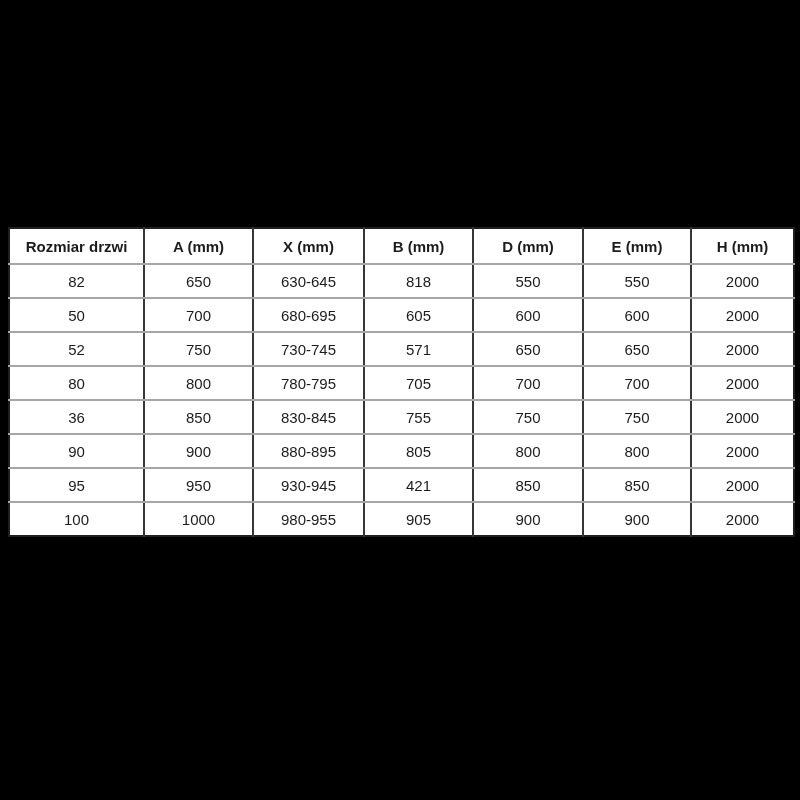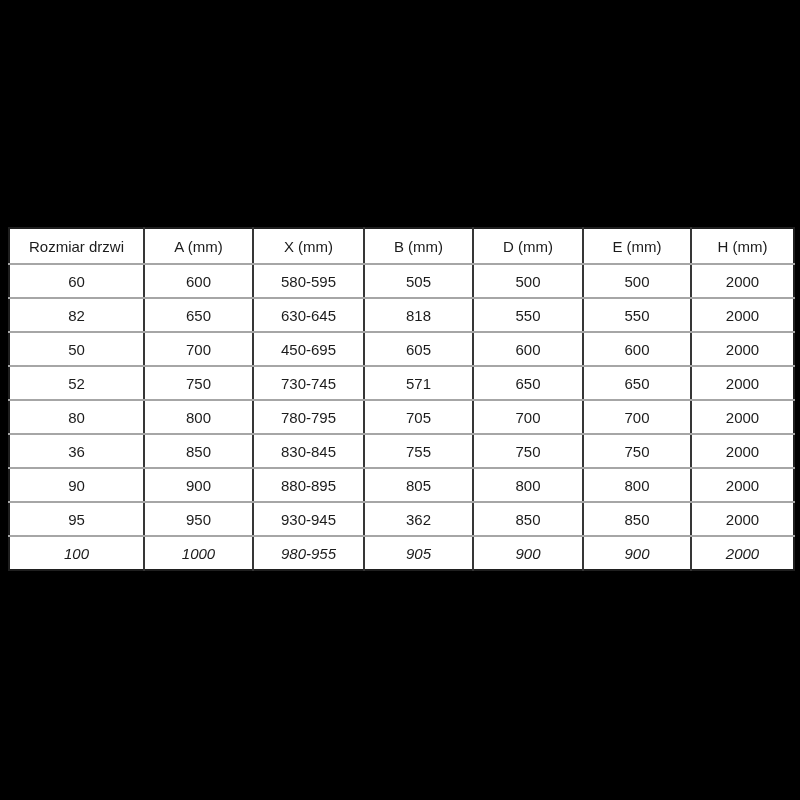--- a/index.html
+++ b/index.html
@@ -39,32 +39,32 @@
     padding: 0;
     overflow: hidden;
     white-space: nowrap;
     border-left: 2px solid #363636;
     border-right: 2px solid #363636;
     border-top: 2px solid #a6a6a6;
     border-bottom: 2px solid #a6a6a6;
     background: #ffffff;
   }
   table.spec th {
-    font-weight: normal;
+    font-weight: bold;
     height: 34px;
   }
   table.spec td {
     font-weight: normal;
     height: 32px;
   }
   
   table.spec tr :first-child { border-left: none; }
   table.spec tr :last-child { border-right: none; }
   table.spec thead th { border-top: none; }
-  table.spec tbody tr:last-child td { border-bottom: none; font-style: italic; }
+  table.spec tbody tr:last-child td { border-bottom: none; }
   col.c1 { width: 135px; }
   col.c2 { width: 109px; }
   col.c3 { width: 111px; }
   col.c4 { width: 109px; }
   col.c5 { width: 110px; }
   col.c6 { width: 108px; }
   col.c7 { width: 103px; }
 </style>
 </head>
 <body>
@@ -87,41 +87,32 @@
             <th>A (mm)</th>
             <th>X (mm)</th>
             <th>B (mm)</th>
             <th>D (mm)</th>
             <th>E (mm)</th>
             <th>H (mm)</th>
           </tr>
       </thead>
       <tbody>
           <tr>
-            <td>60</td>
-            <td>600</td>
-            <td>580-595</td>
-            <td>505</td>
-            <td>500</td>
-            <td>500</td>
-            <td>2000</td>
-          </tr>
-          <tr>
             <td>82</td>
             <td>650</td>
             <td>630-645</td>
             <td>818</td>
             <td>550</td>
             <td>550</td>
             <td>2000</td>
           </tr>
           <tr>
             <td>50</td>
             <td>700</td>
-            <td>450-695</td>
+            <td>680-695</td>
             <td>605</td>
             <td>600</td>
             <td>600</td>
             <td>2000</td>
           </tr>
           <tr>
             <td>52</td>
             <td>750</td>
             <td>730-745</td>
             <td>571</td>
@@ -153,21 +144,21 @@
             <td>880-895</td>
             <td>805</td>
             <td>800</td>
             <td>800</td>
             <td>2000</td>
           </tr>
           <tr>
             <td>95</td>
             <td>950</td>
             <td>930-945</td>
-            <td>362</td>
+            <td>421</td>
             <td>850</td>
             <td>850</td>
             <td>2000</td>
           </tr>
           <tr>
             <td>100</td>
             <td>1000</td>
             <td>980-955</td>
             <td>905</td>
             <td>900</td>

